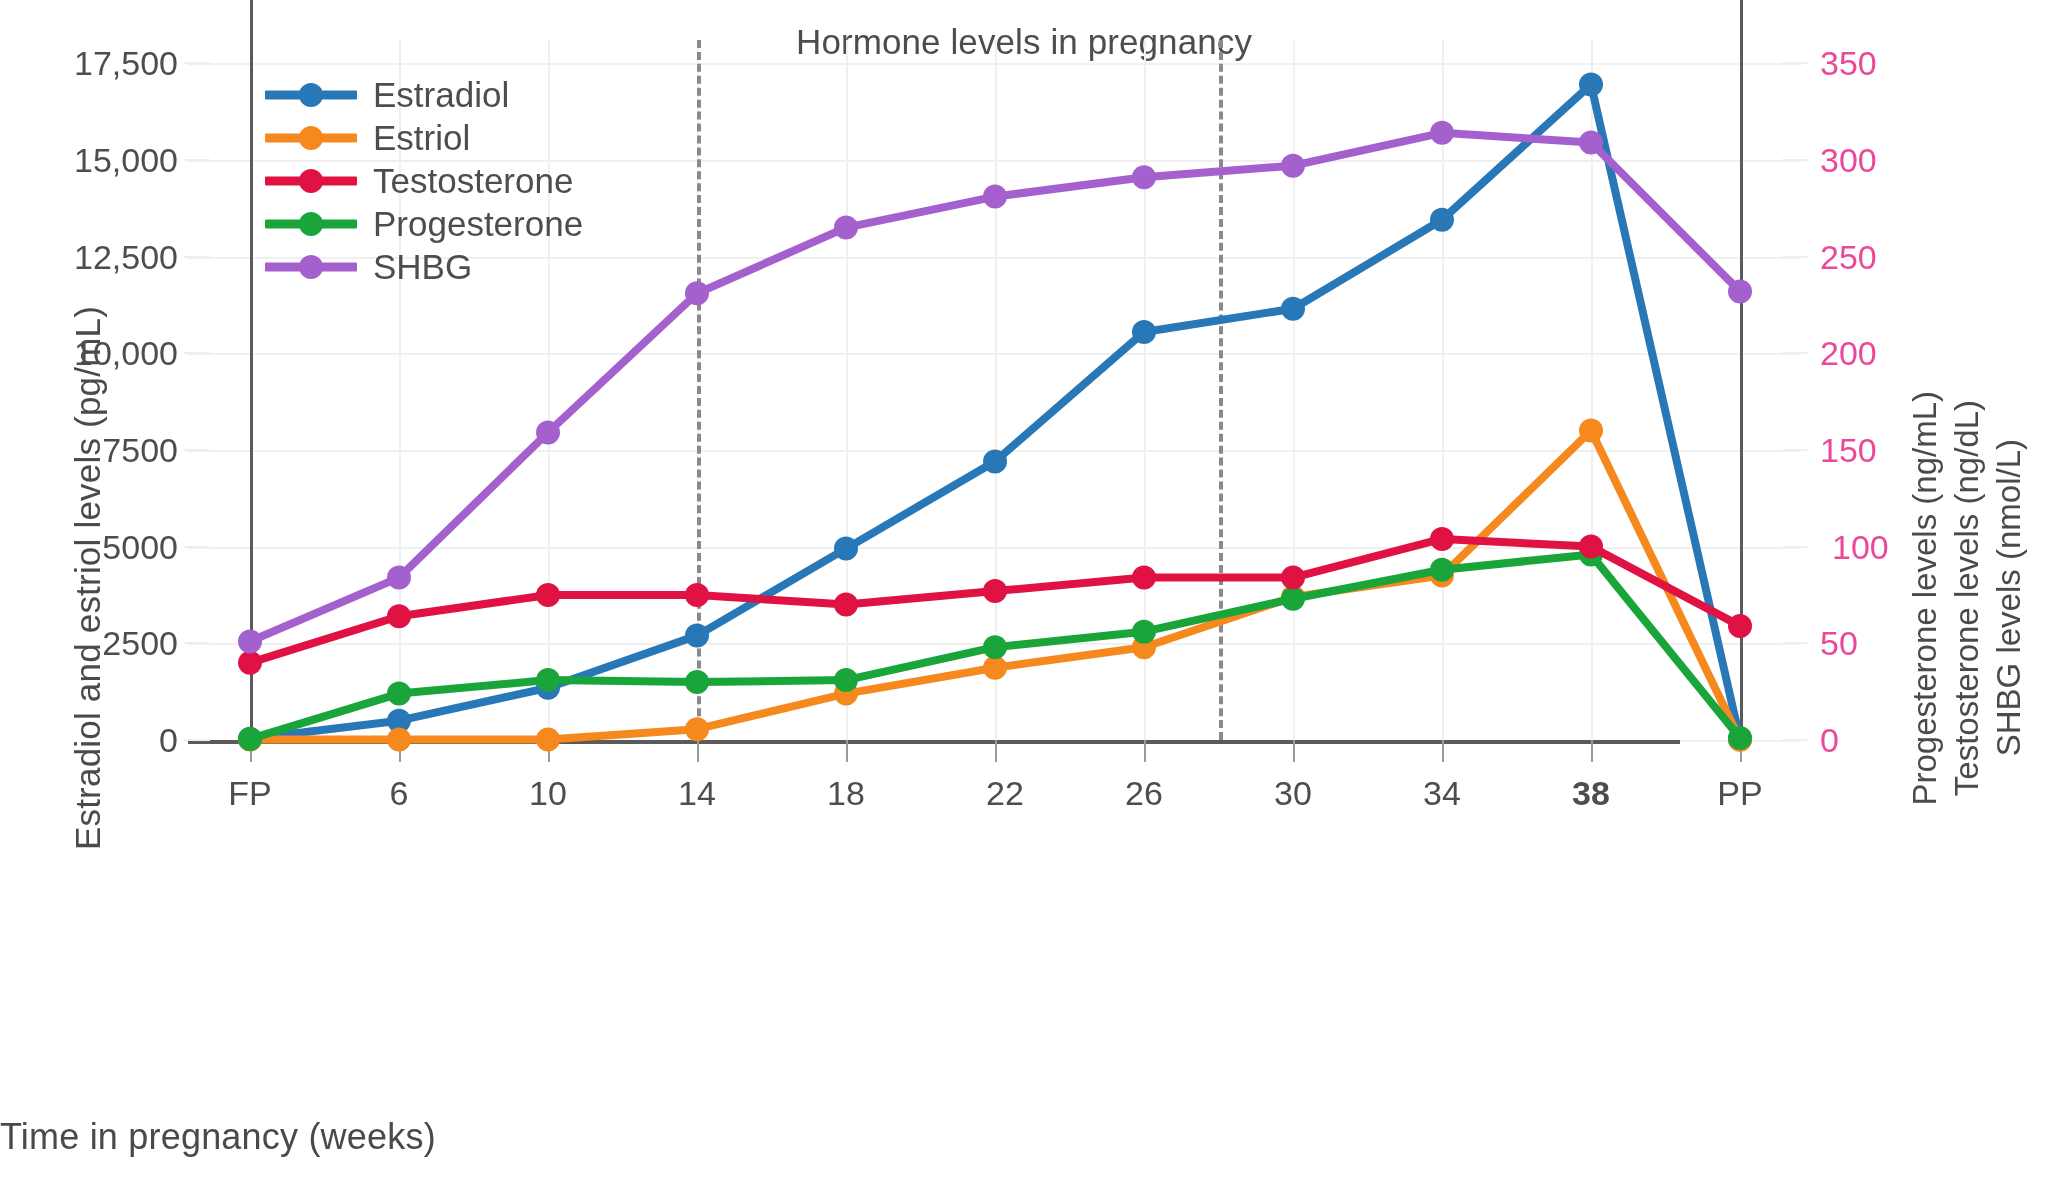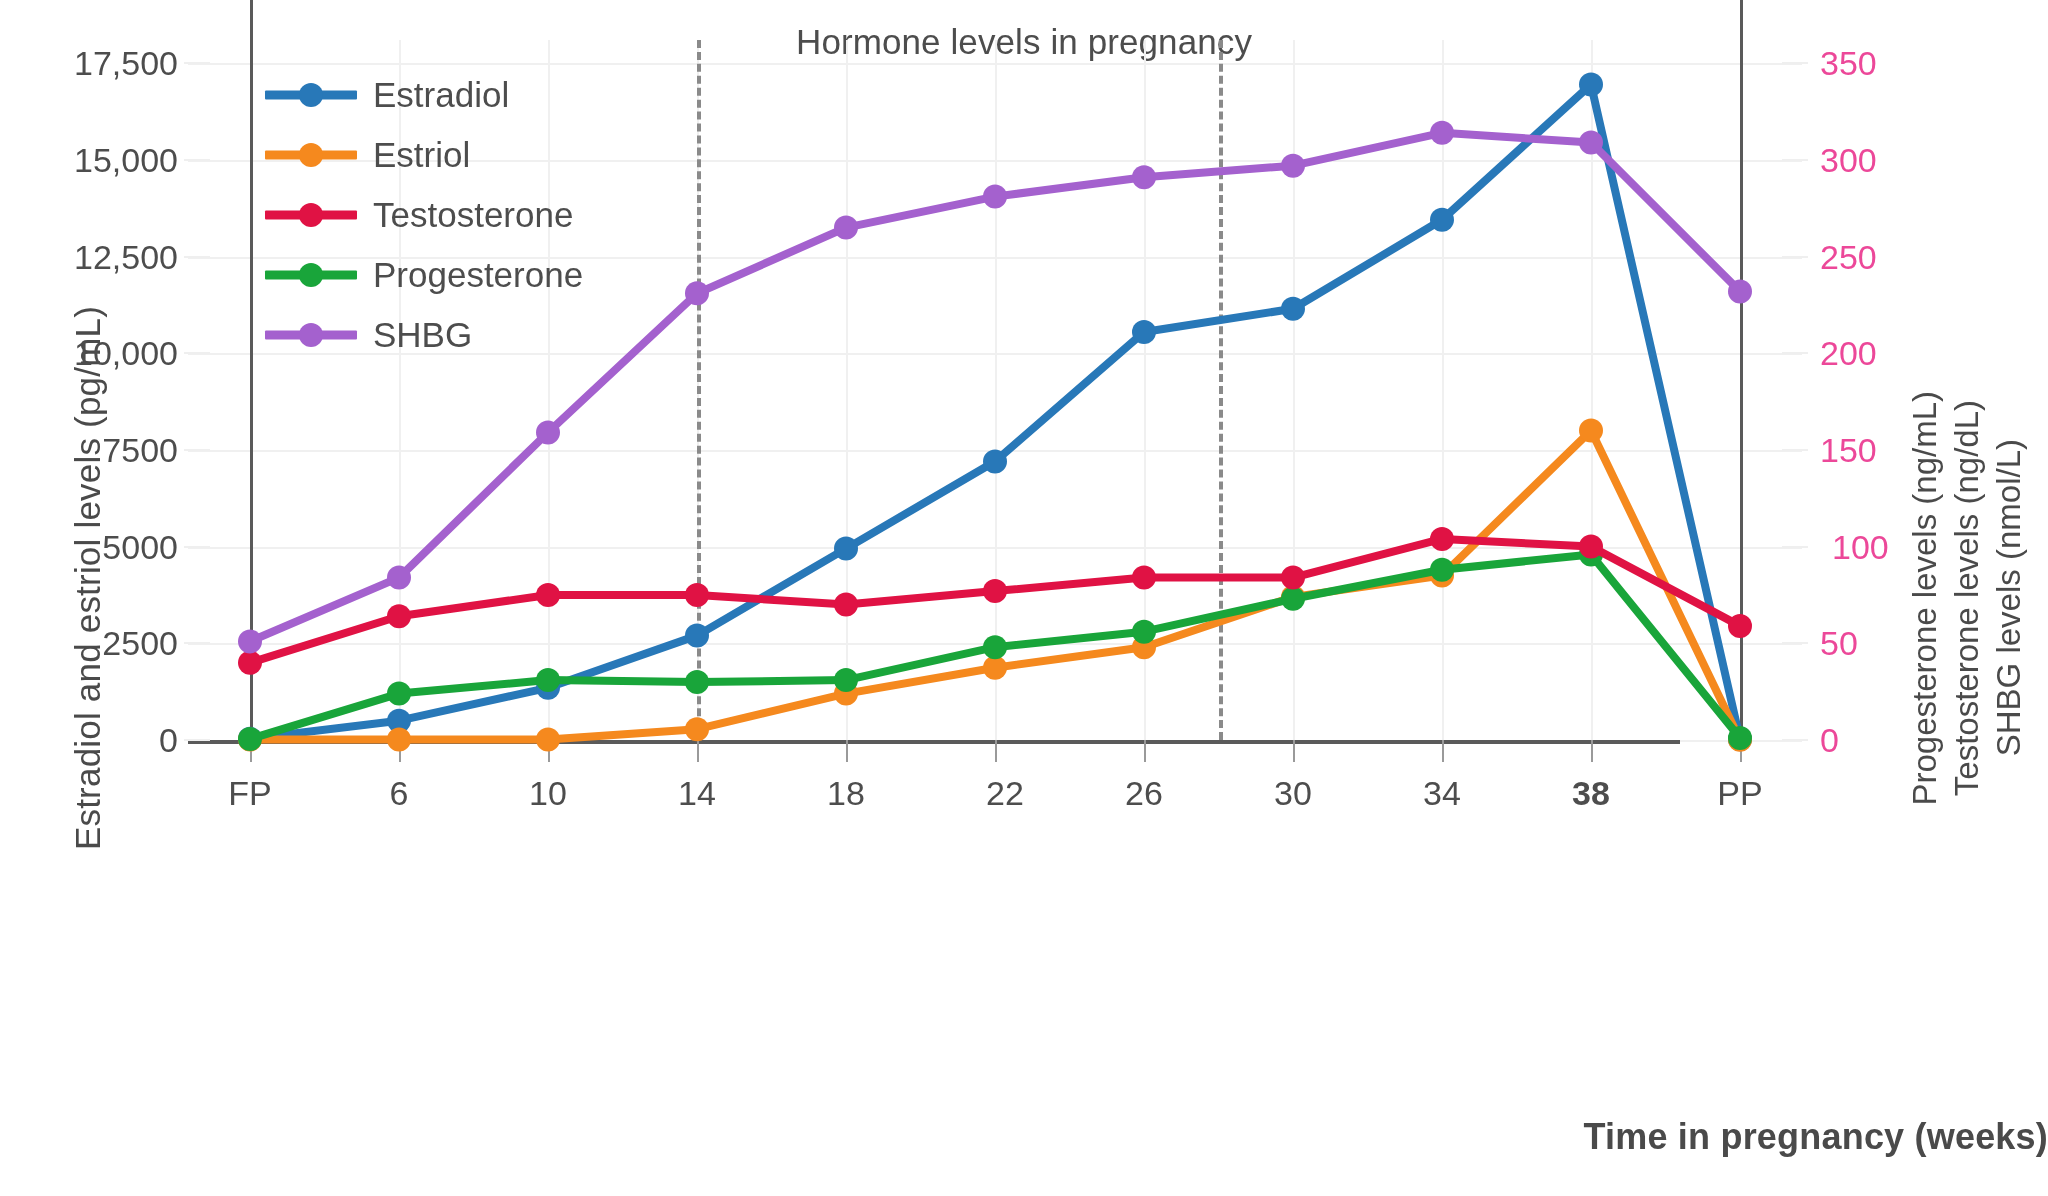--- a/index.html
+++ b/index.html
@@ -31,21 +31,21 @@
   }
   .rot-label{
     writing-mode:vertical-rl;
     transform:rotate(180deg);
     font-size:33px;color:#4a4a4a;
     white-space:nowrap;
     margin:0 2px;
   }
   #xlabel{
     left:0;right:0;bottom:38px;width:100%;
-    text-align:right;font-size:36px;font-weight:bold;
+    text-align:left;font-size:36px;
   }
   #chart-title{
     position:absolute;
     left:0;right:0;top:22px;
     text-align:center;
     font-size:35px;color:#4d4d4d;
     letter-spacing:.1px;
   }
   #plot{
     position:absolute;
@@ -85,21 +85,21 @@
   .tick-x{
     position:absolute;top:calc(100% + 34px);
     transform:translateX(-50%);
     font-size:34px;color:#4d4d4d;white-space:nowrap;
   }
   .tick-x-mark{
     position:absolute;top:100%;height:22px;width:2px;background:#9a9a9a;
   }
   #legend{
     position:absolute;left:265px;top:75px;
-    display:flex;flex-direction:column;gap:20px;
+    display:flex;flex-direction:column;gap:3px;
     z-index:6;
   }
   .legend-row{display:flex;align-items:center;gap:0;height:40px;}
   .legend-swatch{position:relative;width:92px;height:40px;}
   .legend-swatch .ln{position:absolute;left:0;right:0;top:50%;height:9px;transform:translateY(-50%);border-radius:1px;}
   .legend-swatch .dot{position:absolute;left:50%;top:50%;width:24px;height:24px;border-radius:50%;transform:translate(-50%,-50%);}
   .legend-label{font-size:35px;color:#4d4d4d;margin-left:16px;white-space:nowrap;}
   svg#series-svg{position:absolute;left:0;top:0;width:100%;height:100%;overflow:visible;}
 </style>
 </head>

